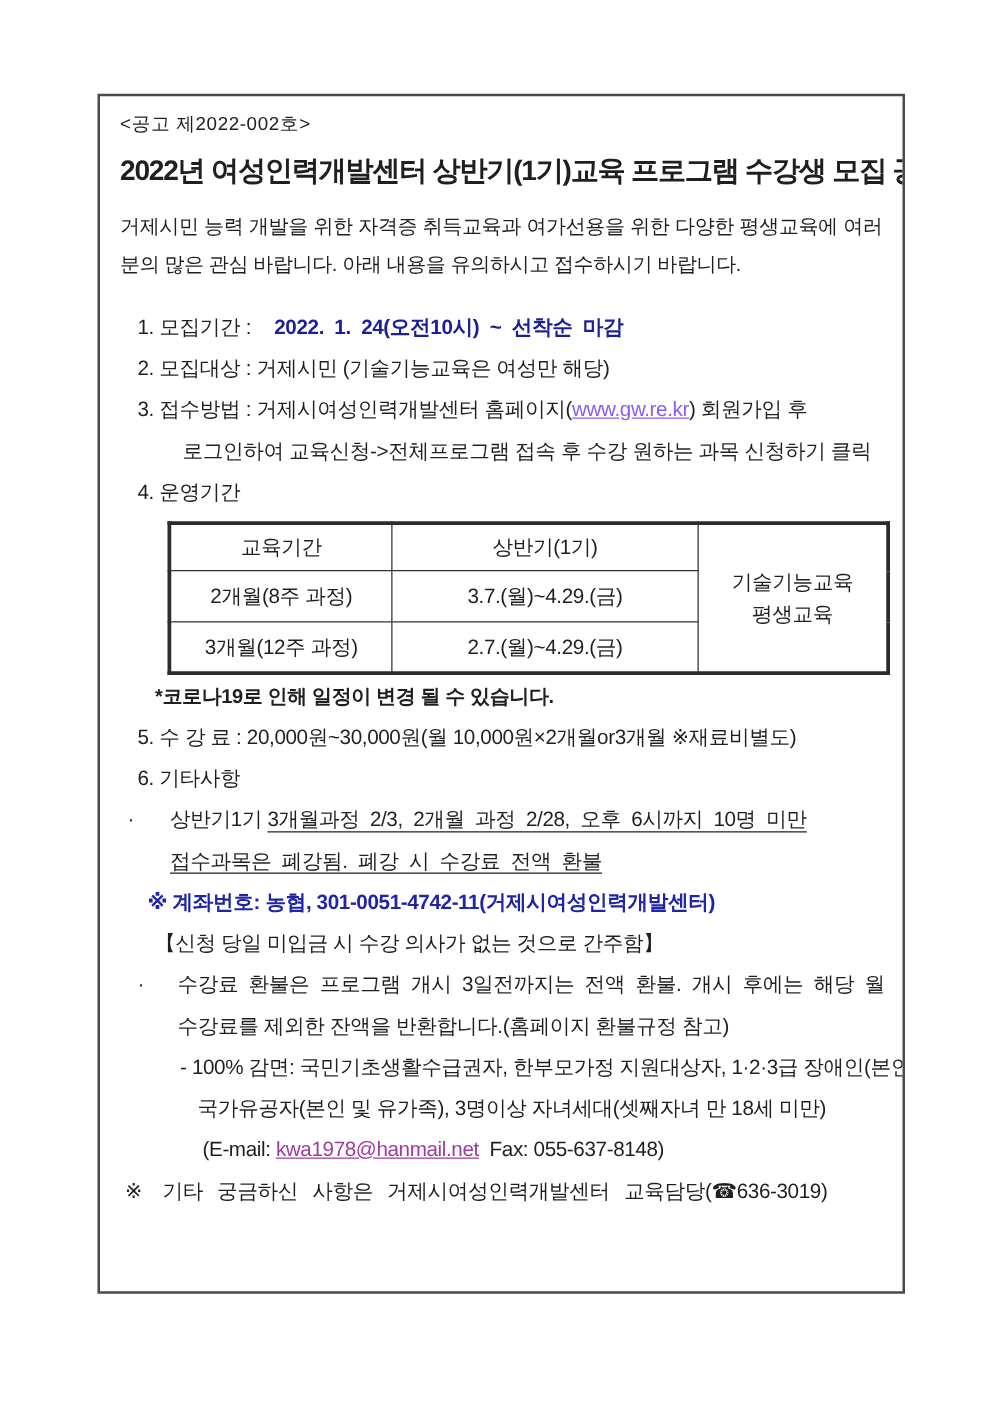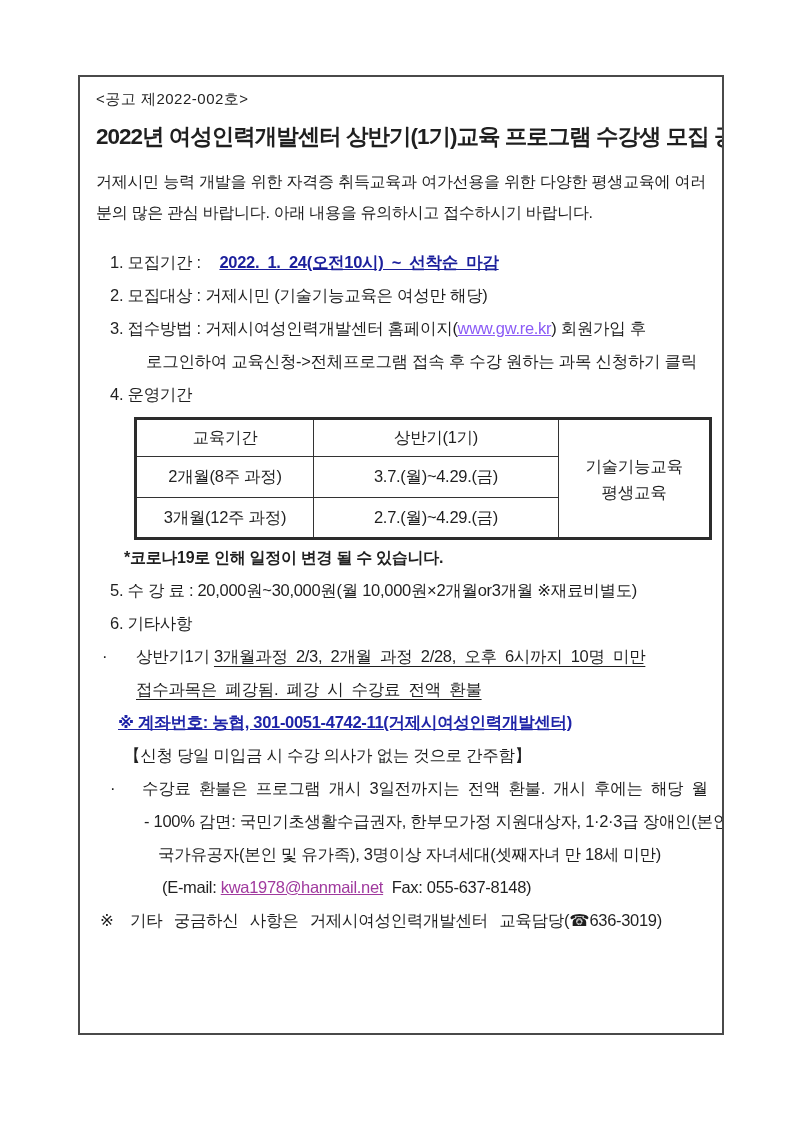--- a/index.html
+++ b/index.html
@@ -13,21 +13,21 @@
     border:2px solid #4a4a4a;box-sizing:border-box;
     padding:13px 16px 0 16px;overflow:hidden;
   }
   .doc-no{font-size:15px;letter-spacing:0.5px;margin:0 0 12px 0;}
   .doc-title{font-size:22.5px;font-weight:bold;letter-spacing:-1px;margin:0 0 14px 0;white-space:nowrap;}
   .intro{font-size:16px;line-height:31px;text-align:justify;margin:12px 0 18px 0;letter-spacing:-0.3px;}
   .line{font-size:16.5px;line-height:33px;letter-spacing:-0.3px;white-space:nowrap;}
   .num-item{padding-left:14px;}
   .indent2{padding-left:50px;}
   .bold{font-weight:normal;}
-  .navy{color:#1b1f9c;font-weight:bold;text-decoration:underline;}
+  .navy{color:#1b1f9c;font-weight:bold;}
   .link{color:#8b5cf6;text-decoration:underline;cursor:pointer;}
   .red{color:#d0342c;font-weight:bold;}
   .magenta{color:#a03a9e;text-decoration:underline;cursor:pointer;}
   .ul{text-decoration:underline;text-underline-offset:4px;}
   .ws1{word-spacing:4px;}
   .ws2{word-spacing:7px;}
   
   .op-table{
     border-collapse:collapse;margin:6px 0 2px 38px;
     table-layout:fixed;width:570px;border-radius:21px;
@@ -118,20 +118,23 @@
     <span class="navy" style="color:#1f24a8;">※ 계좌번호: 농협, 301-0051-4742-11(거제시여성인력개발센터)</span>
   </div>
 
   <div class="line" style="padding-left:28px;">
     <span class="bold">【신청 당일 미입금 시 수강 의사가 없는 것으로 간주함】</span>
   </div>
 
   <div class="line ws1">
     <span class="bullet-a" style="padding-left:14px;width:32px;">·</span><span>수강료 환불은 프로그램 개시 3일전까지는 전액 환불. 개시 후에는 해당 월</span>
   </div>
+  <div class="line" style="padding-left:46px;">
+    <span>수강료를 제외한 잔액을 반환합니다.(홈페이지 환불규정 참고)</span>
+  </div>
 
 
   <div class="line" style="padding-left:48px;">
     <span>-</span>
     <span>100% 감면: 국민기초생활수급권자, 한부모가정 지원대상자, 1·2·3급 장애인(본인)</span>
   </div>
   <div class="line" style="padding-left:62px;">
     <span>국가유공자(본인 및 유가족), 3명이상 자녀세대(셋째자녀 만 18세 미만)</span>
   </div>
 

